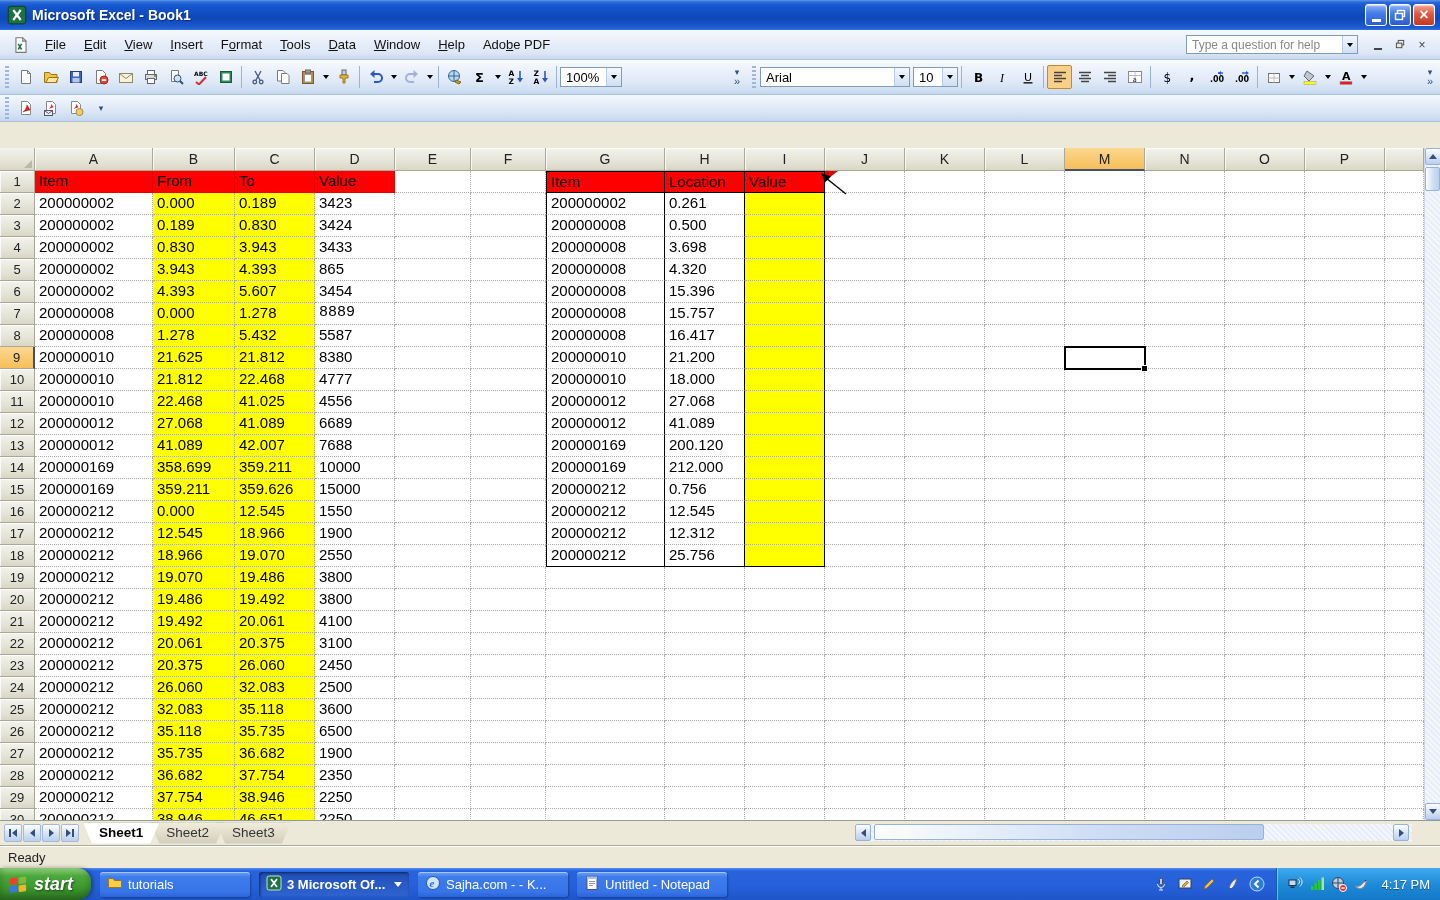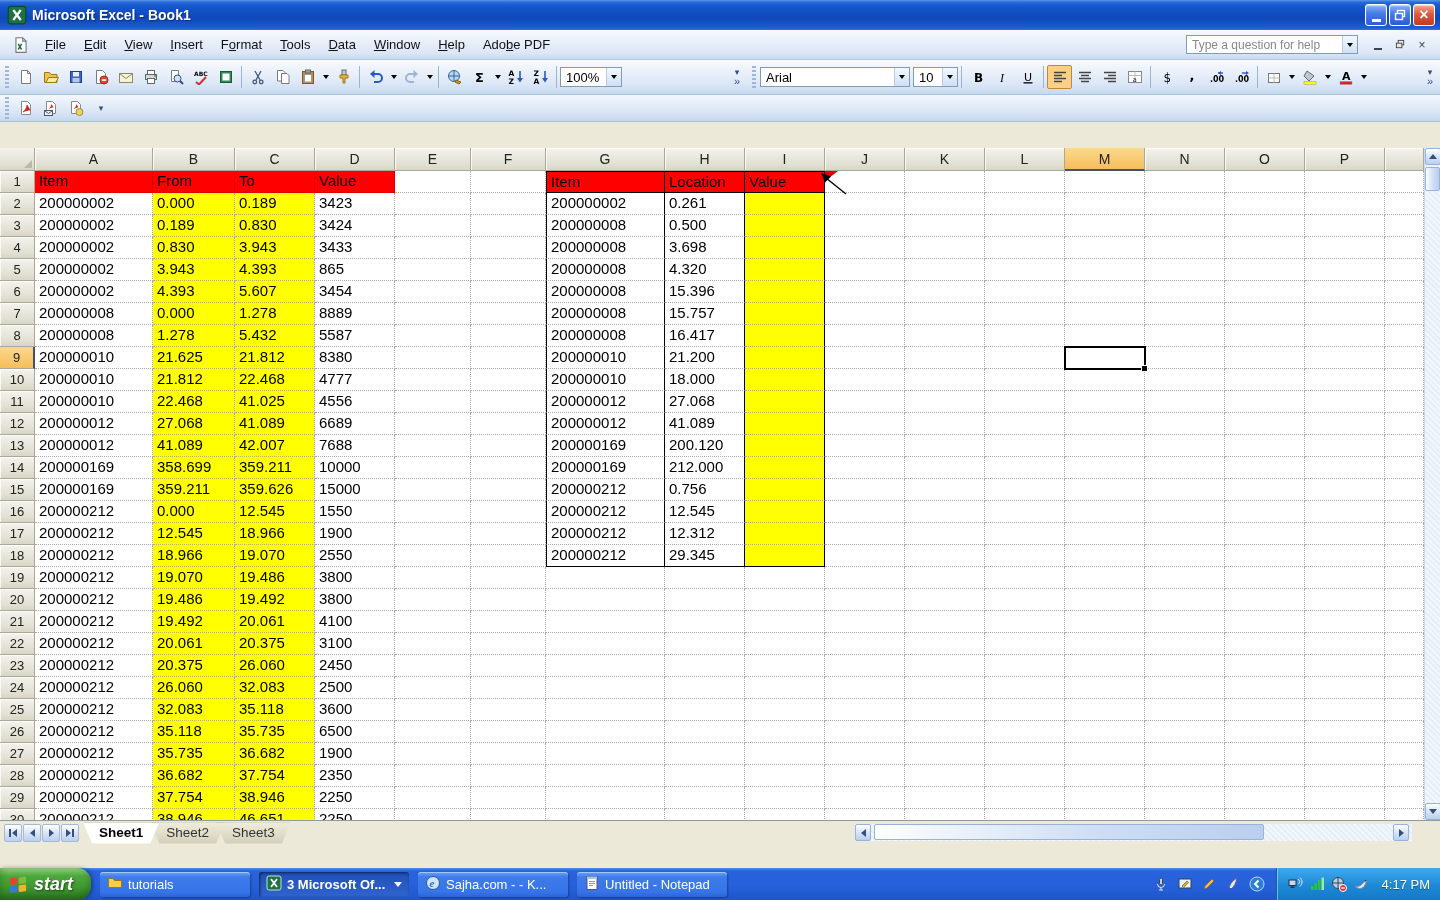--- a/index.html
+++ b/index.html
@@ -755,21 +755,21 @@
         <div class="cell" style="width: 80px;"></div>
         <div class="cell" style="width: 80px;"></div>
         <div class="cell" style="width: 80px;"></div>
         <div class="cell" style="width: 39px;"></div>
       </div>
       <div class="grow">
         <div class="rh">7</div>
         <div class="cell" style="width: 118px;">200000008</div>
         <div class="cell yellow" style="width: 82px;">0.000</div>
         <div class="cell yellow" style="width: 80px;">1.278</div>
-        <div class="cell" style="width: 80px;">8889</div>
+        <div class="cell" style="width: 80px; font-family: Liberation Mono, monospace;">8889</div>
         <div class="cell" style="width: 76px;"></div>
         <div class="cell" style="width: 75px;"></div>
         <div class="cell br bl" style="width: 119px;">200000008</div>
         <div class="cell br" style="width: 80px;">15.757</div>
         <div class="cell yellow br" style="width: 80px;"></div>
         <div class="cell" style="width: 80px;"></div>
         <div class="cell" style="width: 80px;"></div>
         <div class="cell" style="width: 80px;"></div>
         <div class="cell" style="width: 80px;"></div>
         <div class="cell" style="width: 80px;"></div>
@@ -979,21 +979,21 @@
       </div>
       <div class="grow">
         <div class="rh">18</div>
         <div class="cell" style="width: 118px;">200000212</div>
         <div class="cell yellow" style="width: 82px;">18.966</div>
         <div class="cell yellow" style="width: 80px;">19.070</div>
         <div class="cell" style="width: 80px;">2550</div>
         <div class="cell" style="width: 76px;"></div>
         <div class="cell" style="width: 75px;"></div>
         <div class="cell br bl bb" style="width: 119px;">200000212</div>
-        <div class="cell br bb" style="width: 80px;">29.345</div>
+        <div class="cell br bb" style="width: 80px;">25.756</div>
         <div class="cell yellow br bb" style="width: 80px;"></div>
         <div class="cell" style="width: 80px;"></div>
         <div class="cell" style="width: 80px;"></div>
         <div class="cell" style="width: 80px;"></div>
         <div class="cell" style="width: 80px;"></div>
         <div class="cell" style="width: 80px;"></div>
         <div class="cell" style="width: 80px;"></div>
         <div class="cell" style="width: 80px;"></div>
         <div class="cell" style="width: 39px;"></div>
       </div>
@@ -1282,20 +1282,23 @@
   <div class="hscroll">
     <div class="sbtn" style="left:0;top:0;height:17px">
         <span class="arr left"></span>
       </div>
     <div class="sthumb" style="left:19px;top:0;width:390px;height:16px"></div>
     <div class="sbtn" style="left:538px;top:0;height:17px">
         <span class="arr right"></span>
       </div>
   </div>
 
+  <div class="statusbar">
+    <span>Ready</span>
+  </div>
 
   <div class="taskbar">
     <div class="start">
       <svg viewBox="0 0 16 16" width="20" height="20">
           <g transform="skewY(-6) translate(0,1)">
             <rect x="1.5" y="2.5" width="6" height="5.4" rx="1" fill="#E8442C"></rect>
             <rect x="8.5" y="2.5" width="6" height="5.4" rx="1" fill="#7CBB3C"></rect>
             <rect x="1.5" y="8.9" width="6" height="5.4" rx="1" fill="#3C78D8"></rect>
             <rect x="8.5" y="8.9" width="6" height="5.4" rx="1" fill="#F0B52C"></rect>
           </g>

